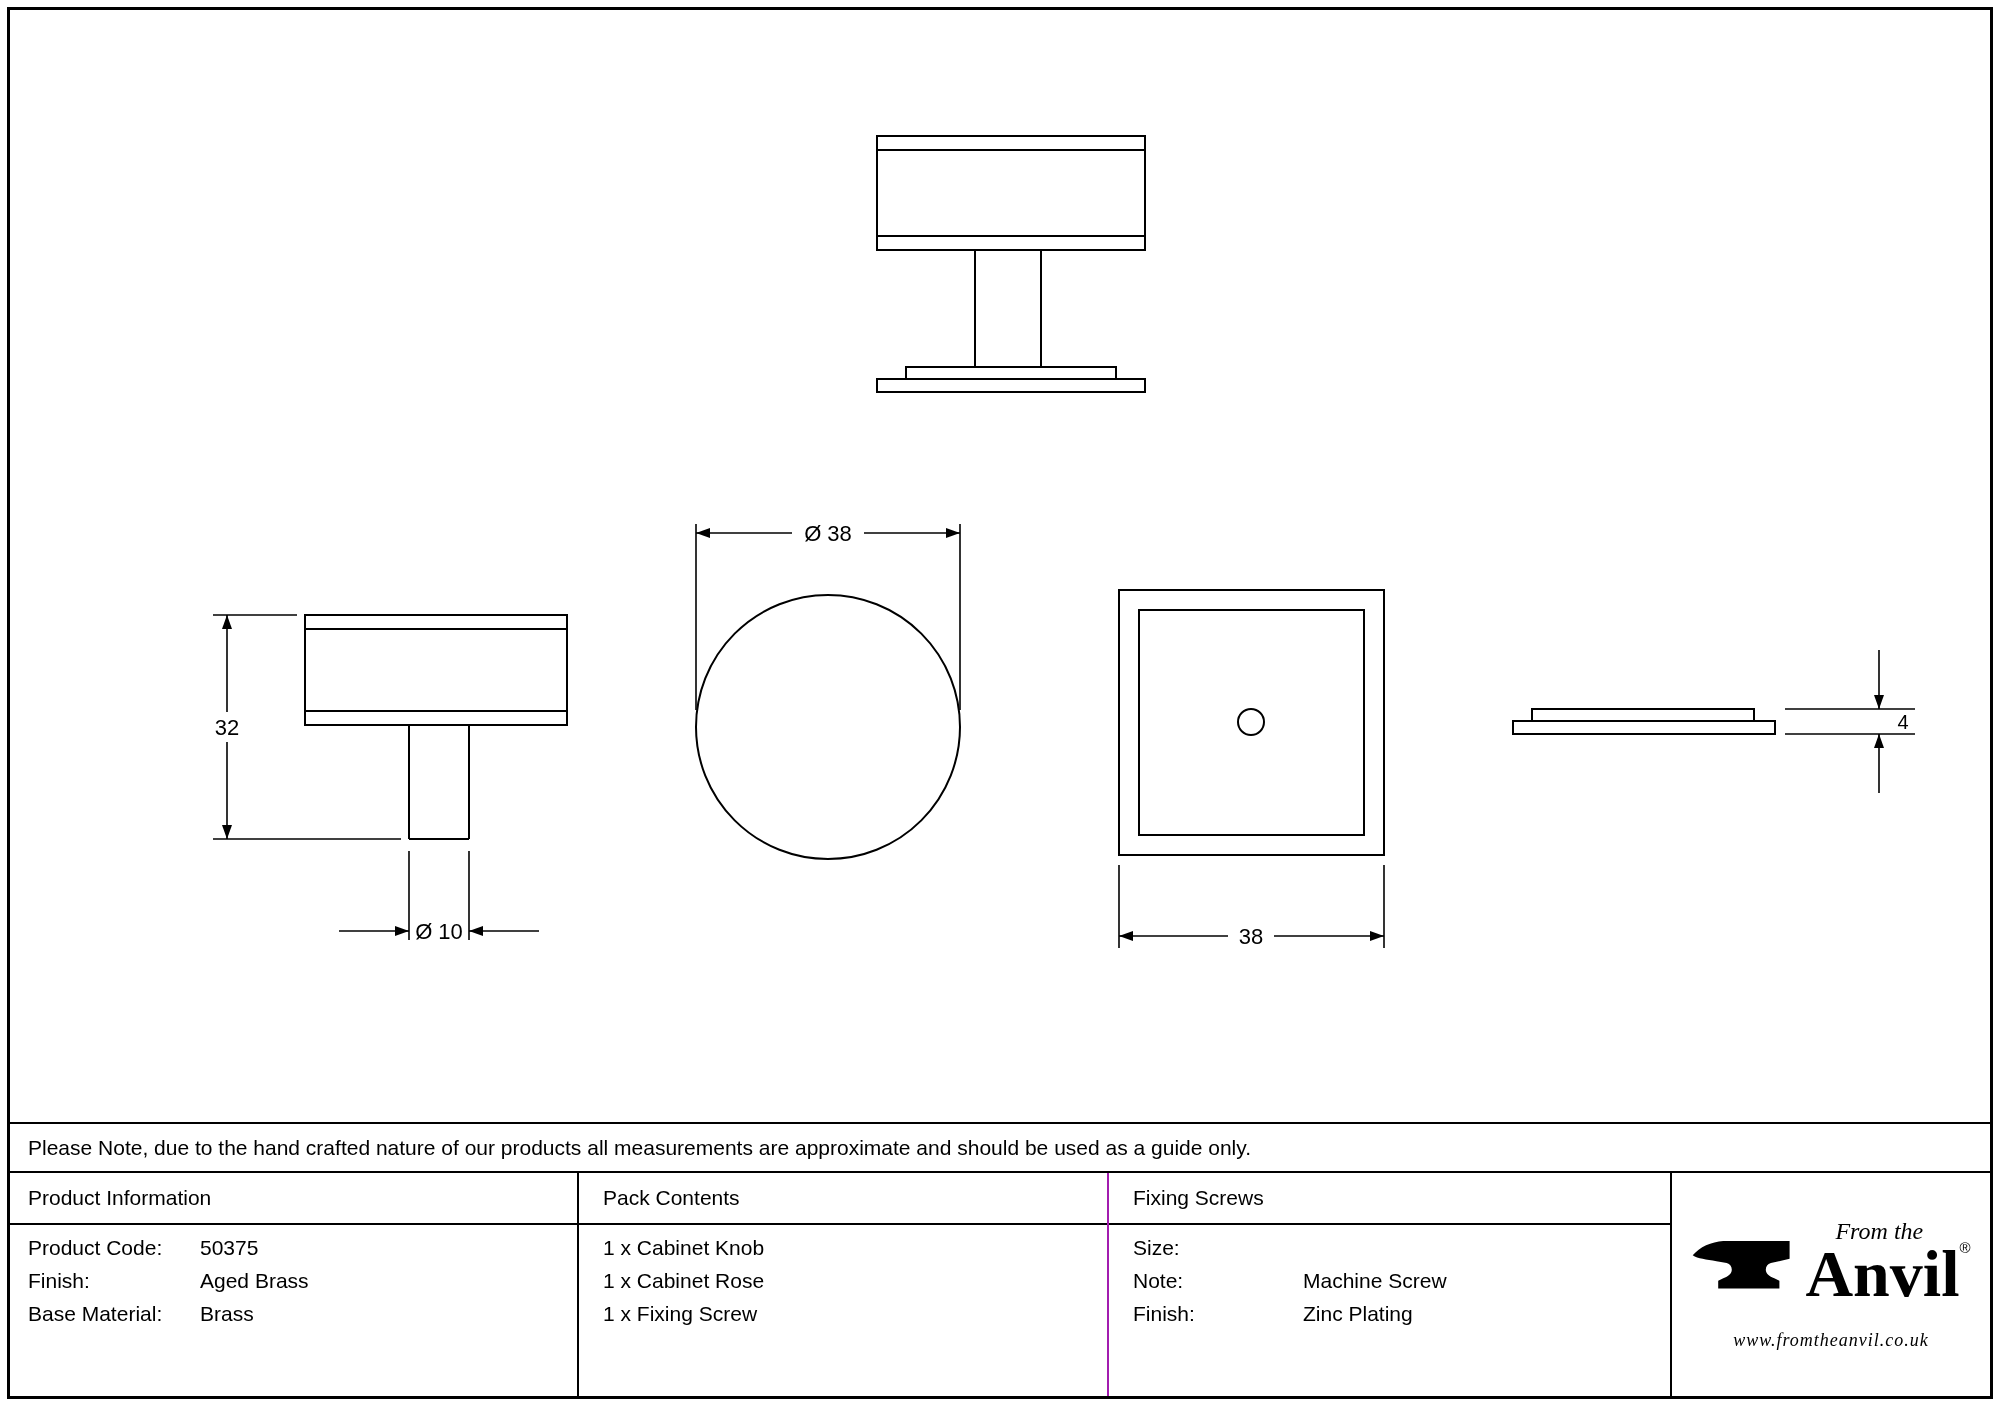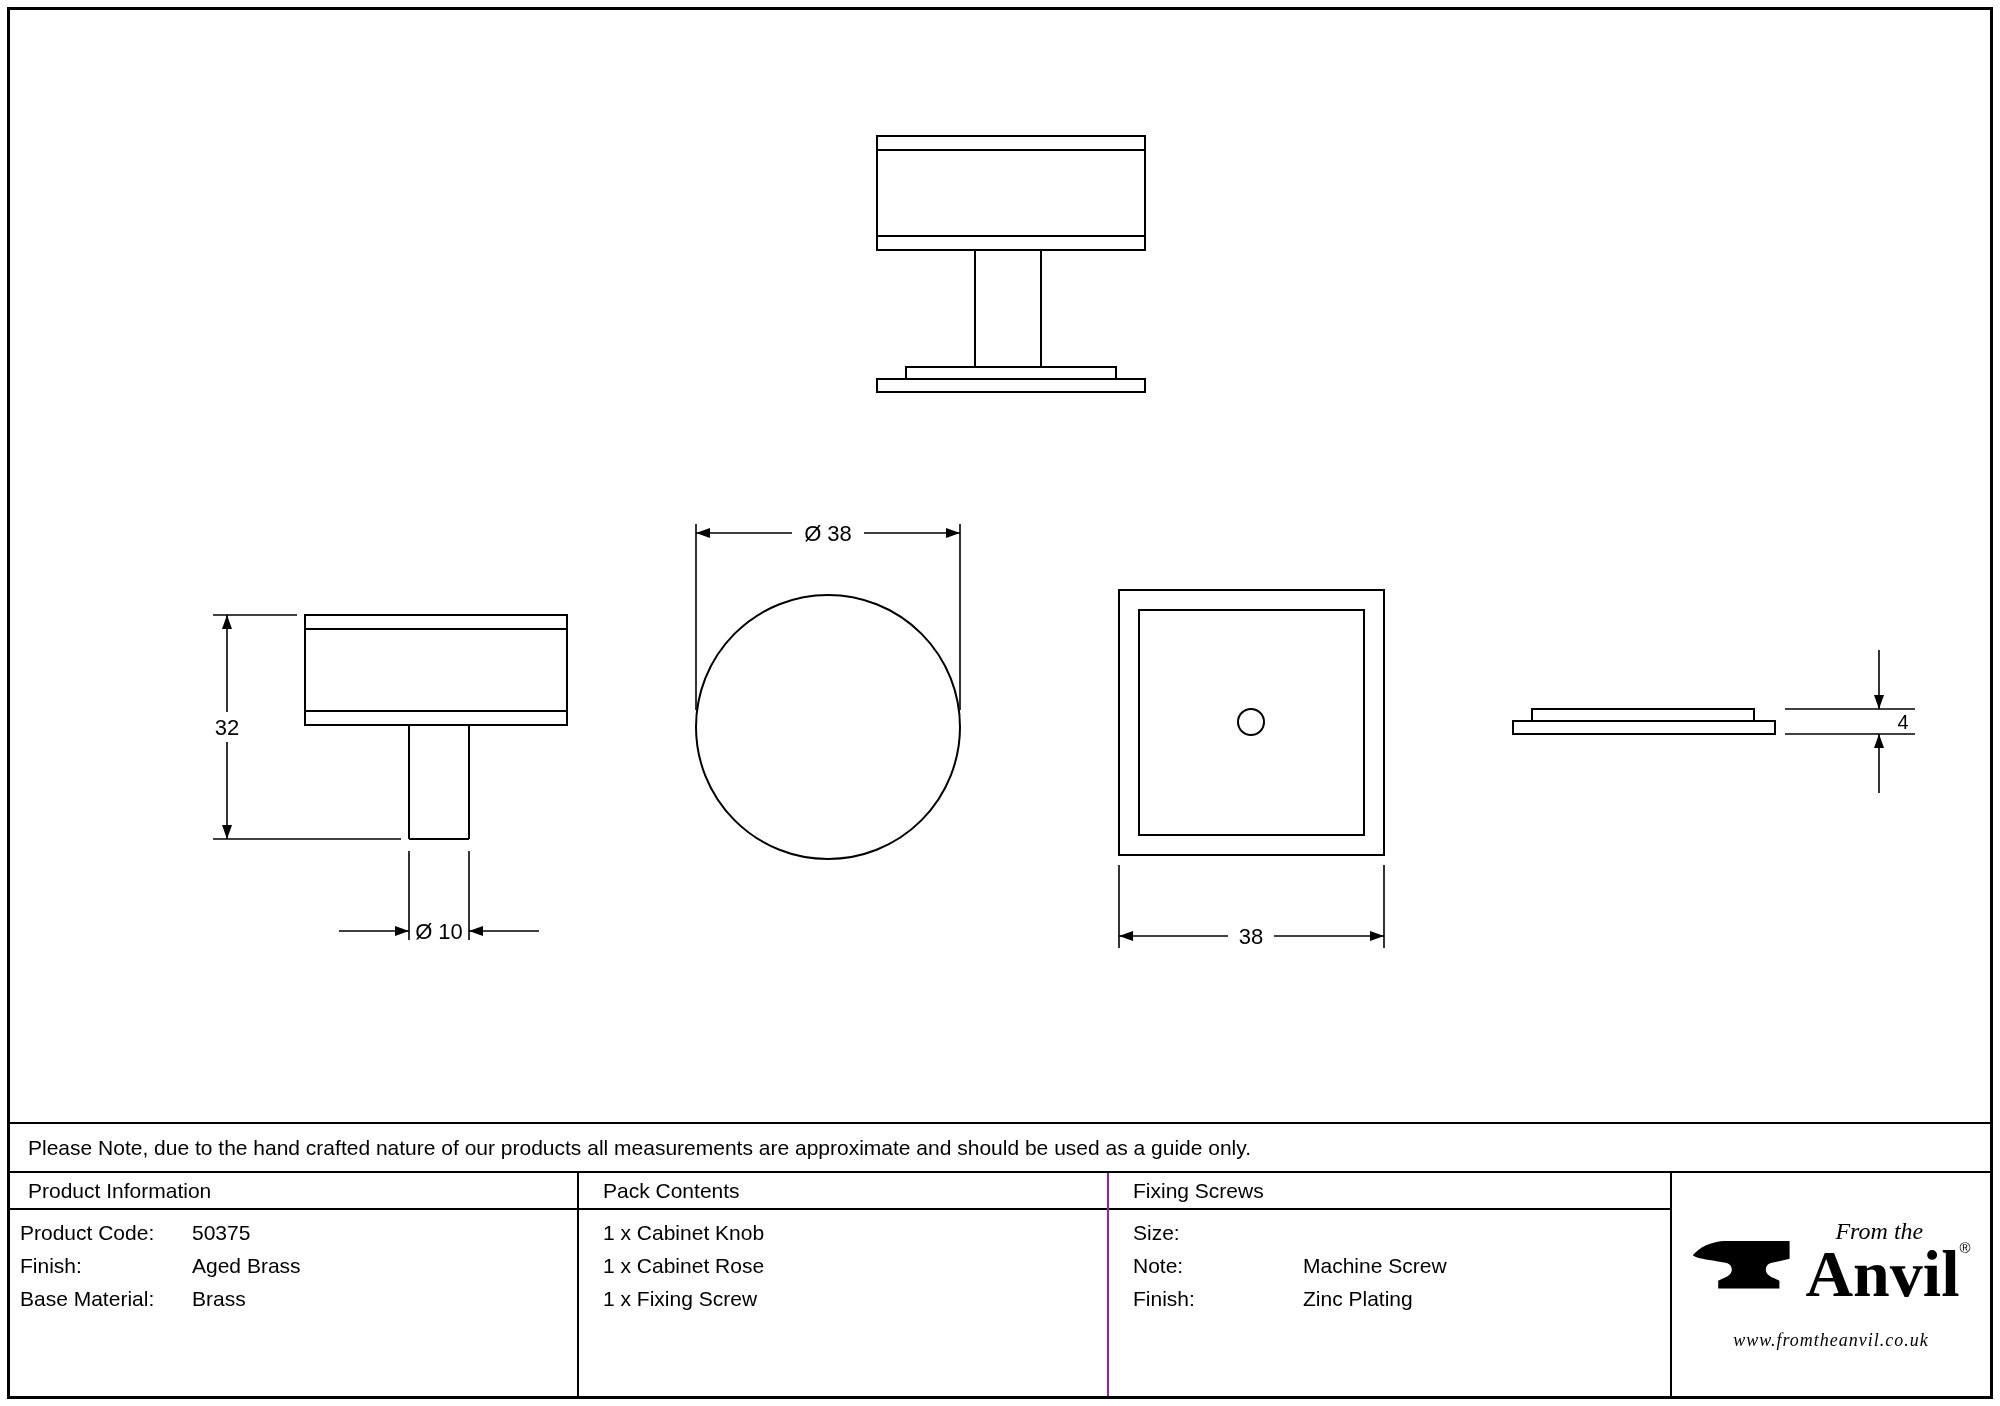--- a/index.html
+++ b/index.html
@@ -19,25 +19,25 @@
     border-top:2px solid #000;border-bottom:2px solid #000;
     display:flex;align-items:center;padding-left:18px;font-size:21px;
   }
   .table{position:absolute;left:0;top:1163px;width:1980px;bottom:0;}
   .col{position:absolute;top:0;bottom:0;box-sizing:border-box;}
   .col-product{left:0;width:567px;}
   .col-pack{left:567px;width:530px;border-left:2px solid #000;}
   .col-fixing{left:1097px;width:563px;border-left:2px solid #a21caf;}
   .col-logo{left:1660px;right:0;border-left:2px solid #000;display:flex;align-items:center;justify-content:center;}
   .cell-header{
-    height:37px;box-sizing:border-box;border-bottom:2px solid #000;
+    height:52px;box-sizing:border-box;border-bottom:2px solid #000;
     display:flex;align-items:center;font-size:21px;padding-left:18px;
   }
   .col-pack .cell-header,.col-fixing .cell-header{padding-left:24px;}
-  .cell-body{padding:6px 14px 0 10px;font-size:21px;line-height:33px;}
+  .cell-body{padding:6px 14px 0 18px;font-size:21px;line-height:33px;}
   .col-pack .cell-body,.col-fixing .cell-body{padding-left:24px;}
   .kv{display:flex;align-items:flex-start;}
   .kv .k{flex:0 0 172px;}
   .col-fixing .kv .k{flex:0 0 170px;}
   .kv .v{flex:1;}
   .col-product .kv .v{max-width:300px;}
   .pack-item{line-height:33px;}
   
   .logo{display:flex;flex-direction:column;align-items:center;}
   .logo-top{display:flex;align-items:center;gap:12px;}

